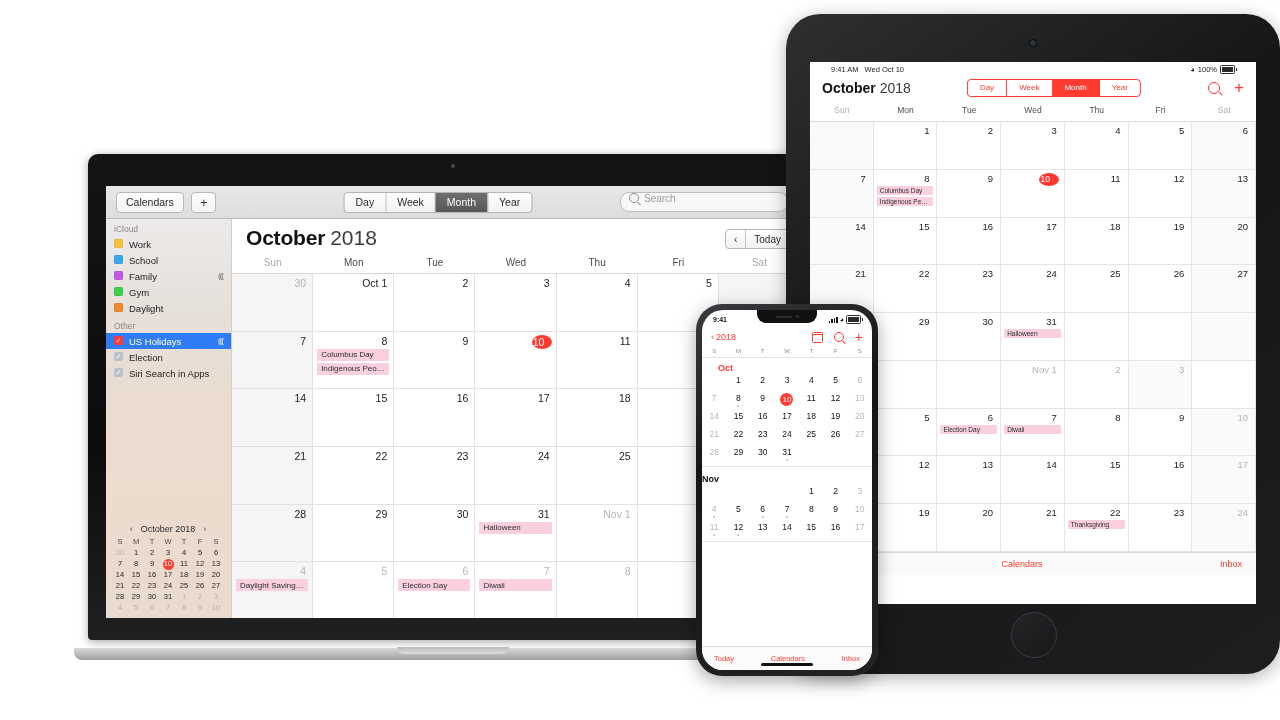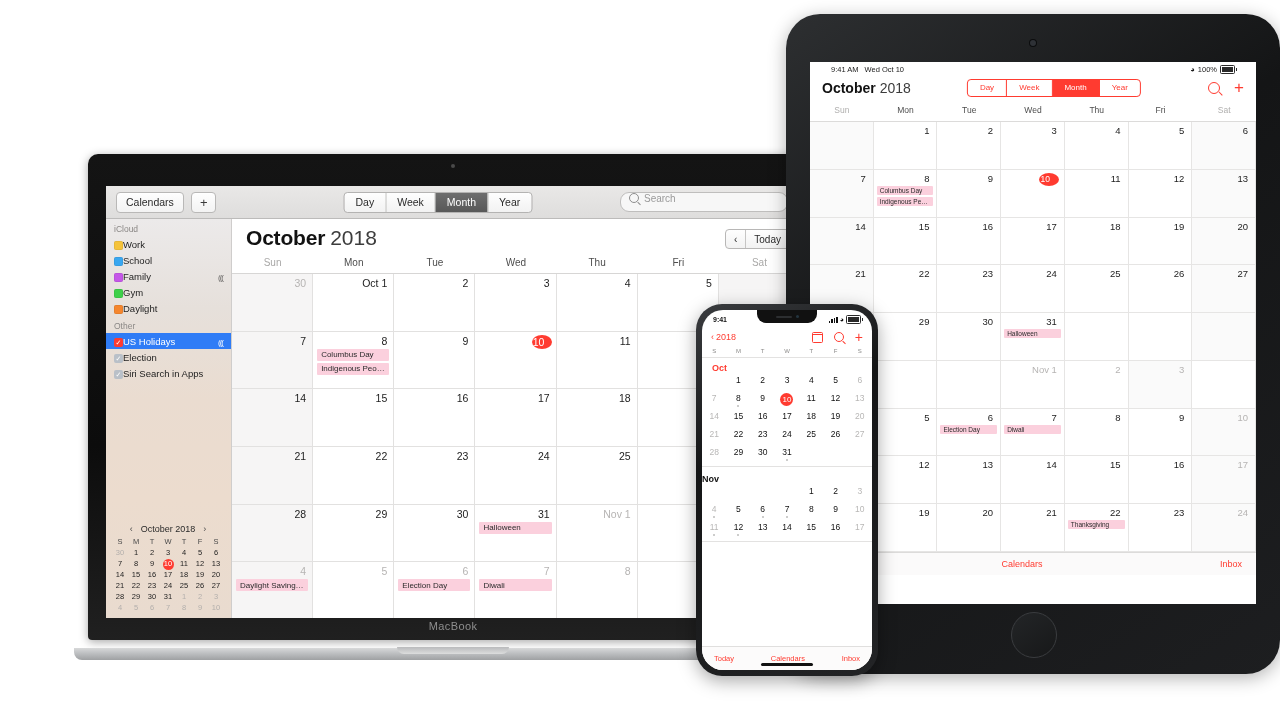--- a/index.html
+++ b/index.html
@@ -78,21 +78,21 @@
 
   .mac-body{display:flex;height:400px;}
 
   
   .mac-side{
     width:125px;flex:none;position:relative;
     background:linear-gradient(180deg,#eceaea 0%,#e6e0db 22%,#eadcd0 45%,#ecdcce 70%,#e9dbcf 100%);
     border-right:1px solid #cfcdcc;
   }
   .side-head{font-size:8.5px;color:#8a8785;padding:5px 0 2px 8px;}
-  .side-row{display:flex;align-items:flex-end;padding:2.5px 8px;font-size:9.5px;color:#1d1d1d;}
+  .side-row{display:flex;align-items:flex-start;gap:6px;padding:2.5px 8px;font-size:9.5px;color:#1d1d1d;}
   .side-row.sel{background:#2f7cf6;color:#fff;}
   .sw{width:9px;height:9px;border-radius:2px;flex:none;box-shadow:0 0 0 .5px rgba(0,0,0,.12) inset;}
   .cbx{width:9px;height:9px;border-radius:2px;flex:none;display:flex;align-items:center;justify-content:center;
     font-size:7px;color:#fff;line-height:1;}
   .cbx.red{background:#ff3b30;}
   .cbx.gray{background:#b9c0c8;}
   .wifi{margin-left:auto;font-size:8px;opacity:.65;letter-spacing:-1px;}
   .side-row.sel .wifi{opacity:.95;}
 
   
@@ -199,21 +199,21 @@
   .bars i{width:1.5px;background:#111;display:block;}
   .ip-nav{display:flex;align-items:center;padding:3px 9px 4px;color:#ff3b30;}
   .ip-back{font-size:9px;display:flex;align-items:center;gap:2px;}
   .ip-acts{margin-left:auto;display:flex;align-items:center;gap:11px;}
   .cal-ico{width:9px;height:9px;border:1.2px solid #ff3b30;border-radius:1.5px;position:relative;}
   .cal-ico:before{content:"";position:absolute;left:0;right:0;top:1.5px;height:1.2px;background:#ff3b30;}
   .mag.sm{width:8px;height:8px;border-color:#ff3b30;}
   .mag.sm:after{background:#ff3b30;right:-3px;}
   .ip-dow{display:grid;grid-template-columns:repeat(7,1fr);padding-bottom:3px;border-bottom:.5px solid #e3e2e1;}
   .ip-dow div{font-size:6px;color:#8c8b8a;text-align:center;}
-  .ip-mon{font-size:9px;color:#ff3b30;font-weight:bold;padding:5px 0 1px 10px;}
+  .ip-mon{font-size:9px;color:#ff3b30;font-weight:bold;padding:5px 0 1px 16px;}
   .ip-mon.blk{color:#111;padding-left:0;}
   .ip-grid{display:grid;grid-template-columns:repeat(7,1fr);}
   .ip-d{height:17px;position:relative;display:flex;flex-direction:column;align-items:center;justify-content:flex-start;padding-top:1px;}
   .ip-d span{font-size:8.5px;color:#111;line-height:11px;}
   .ip-d.mut span{color:#b8b7b6;}
   .ip-d.tod span{color:#fff;position:relative;z-index:1;width:13px;height:13px;line-height:13px;text-align:center;
     background:#ff3b30;border-radius:50%;font-size:8px;}
   .ip-d .dot{width:2px;height:2px;border-radius:50%;background:#bdbcbb;margin-top:1px;}
   .ip-sep{height:.5px;background:#e3e2e1;margin:2px 0;}
   .ip-tabs{position:absolute;left:0;bottom:0;width:100%;height:24px;border-top:.5px solid #e0dfde;
@@ -222,21 +222,20 @@
   .ip-bar{position:absolute;left:50%;bottom:4px;margin-left:-26px;width:52px;height:3px;border-radius:2px;background:#111;}
 </style>
 </head>
 <body>
 
 <div class="stage">
 
   <div class="macbook">
     <div class="mb-lid">
       <div class="mb-cam"></div>
-      <div class="mb-wordmark">MacBook</div>
 
       <div class="mb-screen">
 
         <div class="mac-toolbar">
           <div class="tb-left">
             <div class="mac-btn">Calendars</div>
             <div class="mac-btn plus">+</div>
           </div>
           <div class="seg" id="mac-seg">
               <div>Day</div>

